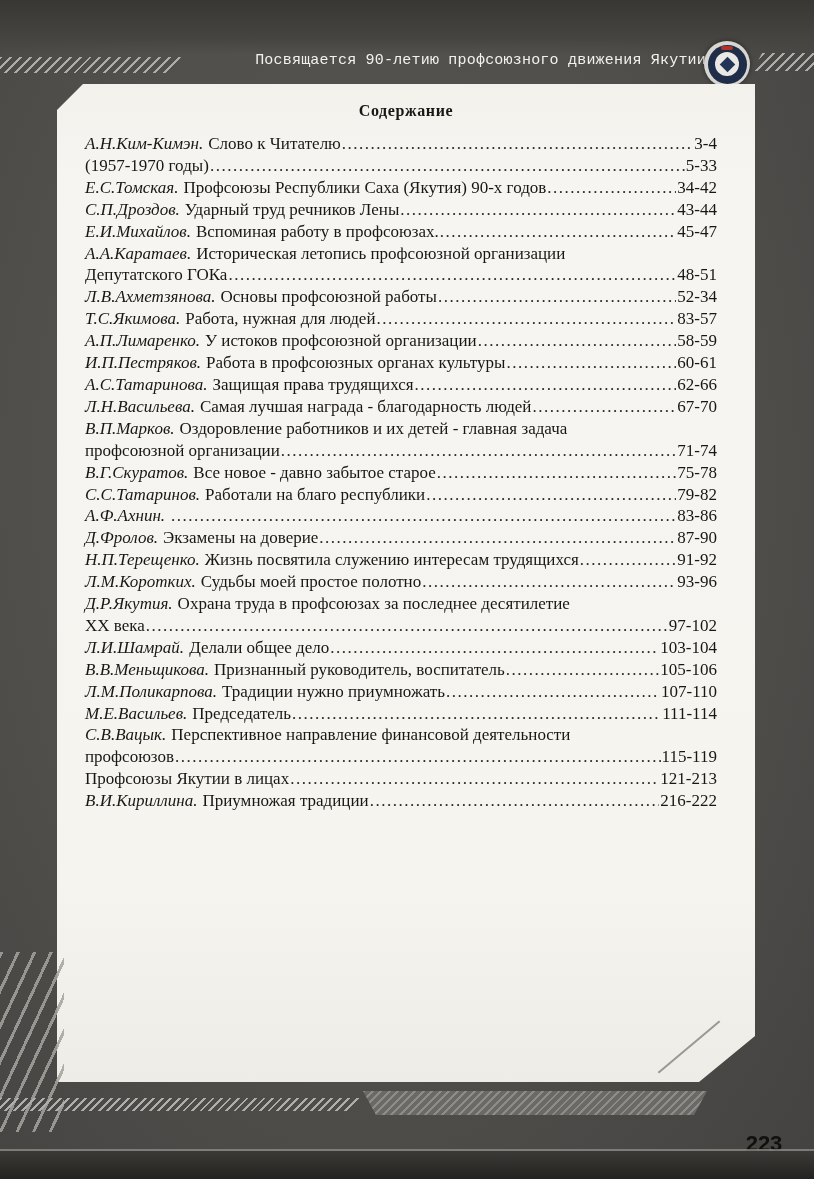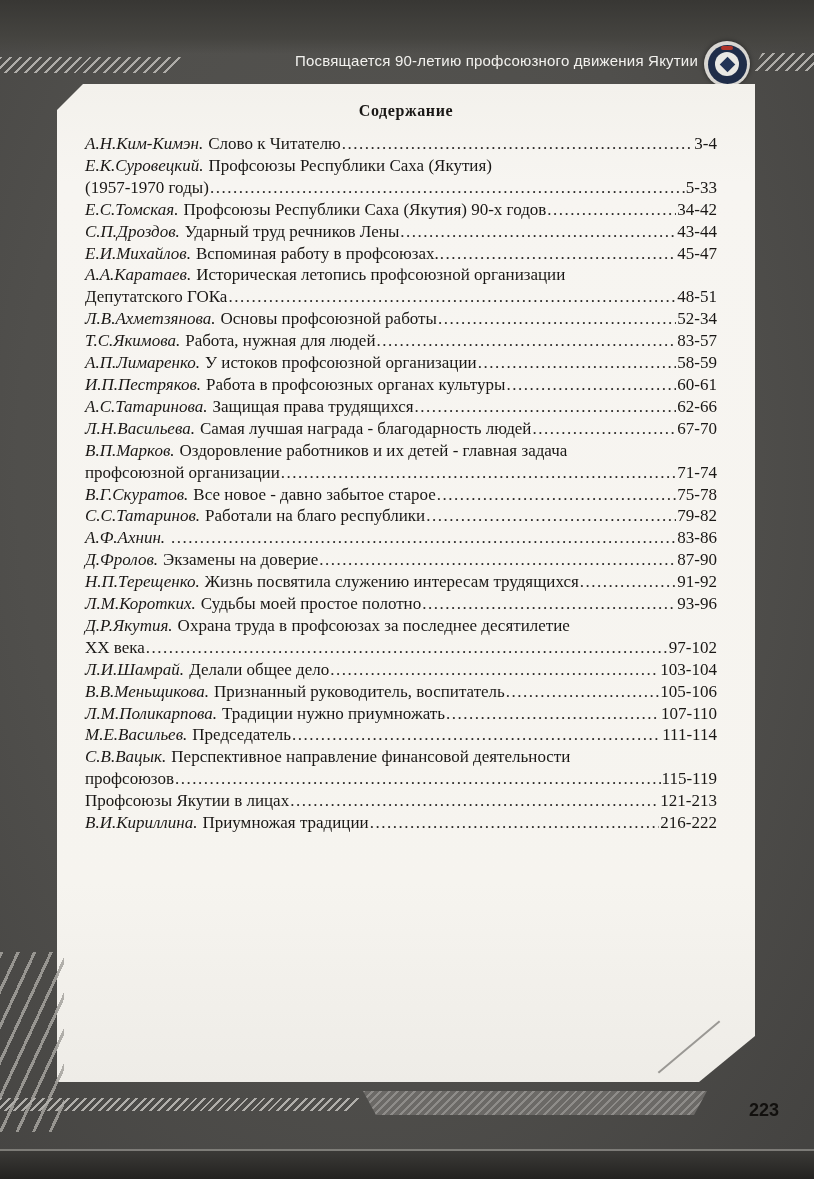--- a/index.html
+++ b/index.html
@@ -10,22 +10,22 @@
     font-family:"Liberation Serif", serif;
   }
   .top-shade{position:absolute;left:0;top:0;width:100%;height:54px;
     background:linear-gradient(180deg,#383734,#454440 70%,rgba(0,0,0,0));}
   
   .hatch{position:absolute;background:repeating-linear-gradient(135deg,#aeaca8 0 2px,rgba(0,0,0,0) 2px 7px);}
   .hatch-left{left:0;top:57px;width:181px;height:16px;
     clip-path:polygon(0 0,100% 0,calc(100% - 9px) 100%,0 100%);}
   .hatch-right{left:753px;top:53px;width:61px;height:18px;
     clip-path:polygon(9px 0,100% 0,100% 100%,0 100%);}
-  .dedication{position:absolute;top:52px;right:116px;white-space:nowrap;
-    font-family:Liberation Sans, sans-serif;font-size:15px;color:#f2f1ee;letter-spacing:.2px;}
+  .dedication{position:absolute;top:52px;right:108px;white-space:nowrap;
+    font-family:Liberation Mono, monospace;font-size:15px;color:#f2f1ee;letter-spacing:.2px;}
   .emblem{position:absolute;left:704px;top:41px;width:46px;height:46px;border-radius:50%;
     background:#d8d6d2;box-shadow:0 0 5px rgba(0,0,0,.45);
     display:flex;align-items:center;justify-content:center;}
   .emblem-ring{width:39px;height:39px;border-radius:50%;background:#1f2d49;
     display:flex;align-items:center;justify-content:center;position:relative;}
   .emblem-red{position:absolute;top:1px;left:50%;transform:translateX(-50%);
     width:12px;height:4px;background:#b03328;border-radius:2px;}
   .emblem-core{width:24px;height:24px;border-radius:50%;background:#e9e8e4;
     display:flex;align-items:center;justify-content:center;}
   .emblem-diamond{width:11px;height:11px;background:#223457;transform:rotate(45deg);}
@@ -47,22 +47,22 @@
   .toc-pages{flex:0 0 auto;white-space:nowrap;}
   
   .corner-stripes{position:absolute;left:0;top:952px;width:64px;height:180px;
     background:repeating-linear-gradient(115deg,rgba(165,163,158,.85) 0 3px,rgba(0,0,0,0) 3px 15px);}
   .bottom-bar-a{position:absolute;left:0;top:1098px;width:363px;height:13px;
     background:repeating-linear-gradient(135deg,#b0aeaa 0 2px,rgba(0,0,0,0) 2px 6px);
     clip-path:polygon(0 0,100% 0,calc(100% - 13px) 100%,0 100%);}
   .bottom-bar-b{position:absolute;left:363px;top:1091px;width:344px;height:24px;
     background:repeating-linear-gradient(135deg,#8e8c89 0 2px,#6b6966 2px 6px);
     clip-path:polygon(0 0,100% 0,calc(100% - 13px) 100%,13px 100%);}
-  .page-number{position:absolute;left:740px;top:1100px;width:48px;text-align:center;
-    font-family:"Liberation Sans",sans-serif;font-weight:bold;font-size:18px;color:#12100e;}
+  .page-number{position:absolute;left:740px;top:1131px;width:48px;text-align:center;
+    font-family:"Liberation Sans",sans-serif;font-weight:bold;font-size:22px;color:#12100e;}
   .bottom-line{position:absolute;left:0;top:1149px;width:100%;height:2px;background:#8b8985;opacity:.8;}
   .bottom-strip{position:absolute;left:0;top:1151px;width:100%;height:28px;
     background:linear-gradient(180deg,#3b3a37,#232220);}
 </style>
 </head>
 <body>
 
 <div class="scan">
   <div class="top-shade"></div>
 
@@ -81,26 +81,20 @@
   <div class="page">
     <h1 class="toc-title">Содержание</h1>
     <div class="toc">
         <div class="toc-line">
           <i class="toc-author">А.Н.Ким-Кимэн.</i>
           <span class="toc-text">Слово к Читателю</span>
           <span class="toc-leader"></span>
           <span class="toc-pages">3-4</span>
         </div>
         <div class="toc-line">
-          <i class="toc-author">Е.К.Суровецкий.</i>
-          <span class="toc-text">Профсоюзы Республики Саха (Якутия)</span>
-          <span class="toc-leader" style="visibility: hidden;"></span>
-          <span class="toc-pages"></span>
-        </div>
-        <div class="toc-line">
           <i class="toc-author"></i>
           <span class="toc-text">(1957-1970 годы)</span>
           <span class="toc-leader"></span>
           <span class="toc-pages">5-33</span>
         </div>
         <div class="toc-line">
           <i class="toc-author">Е.С.Томская.</i>
           <span class="toc-text">Профсоюзы Республики Саха (Якутия) 90-х годов</span>
           <span class="toc-leader"></span>
           <span class="toc-pages">34-42</span>

